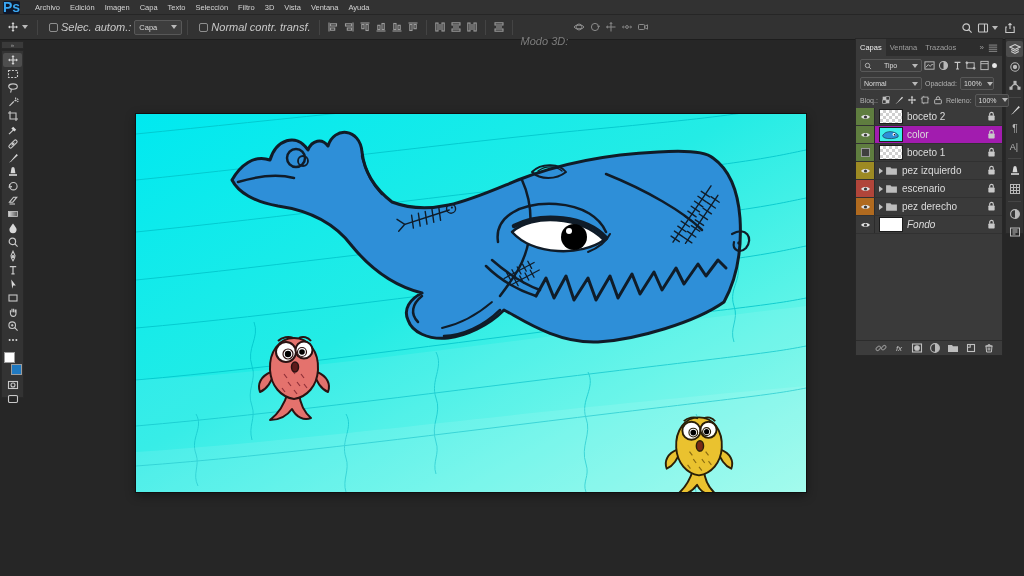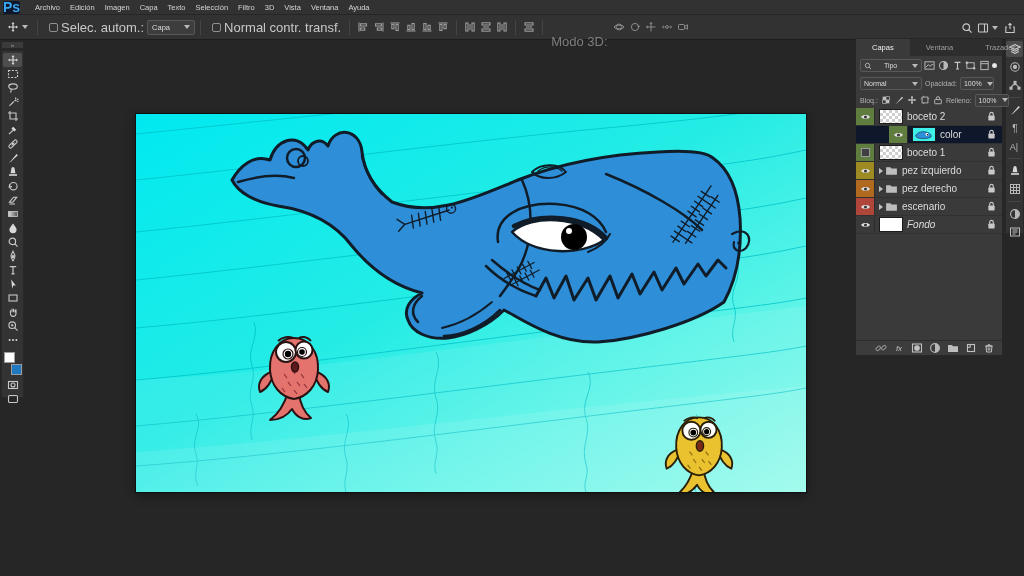--- a/index.html
+++ b/index.html
@@ -8,21 +8,21 @@
 
   
   .menubar{position:absolute;left:0;top:0;width:1024px;height:15px;background:#323232;display:flex;align-items:center;border-bottom:1px solid #262626;}
   .ps-logo{width:17px;height:13px;margin-left:3px;background:#0f172a;color:#39a7f2;font-size:14px;font-weight:bold;display:flex;align-items:center;justify-content:center;border-radius:2px;}
   .menu-items{display:flex;margin-left:10px;}
   .menu-item{color:#d4d4d4;font-size:7.5px;padding:0 5px;line-height:15px;cursor:default;}
 
   
   .optionsbar{position:absolute;left:0;top:15px;width:1024px;height:25px;background:#323232;border-bottom:1px solid #1d1d1d;display:flex;align-items:center;}
   .vdiv{width:1px;height:15px;background:#444;margin:0 5px;}
-  .opt-label{color:#c9c9c9;font-size:13px;margin:0 3px;white-space:nowrap;}
+  .opt-label{color:#c9c9c9;font-size:11px;margin:0 3px;white-space:nowrap;font-style:italic;}
   .opt-label.dim{color:#7d7d7d;margin-top:28px;}
   .chk{width:9px;height:9px;border:1px solid #8f8f8f;border-radius:2px;background:transparent;margin-left:6px;flex:none;}
   .sel{display:inline-flex;align-items:center;justify-content:space-between;background:#3d3d3d;border:1px solid #585858;border-radius:2px;height:15px;font-size:7.5px;color:#dcdcdc;padding:0 4px;}
   .sel .car{width:0;height:0;border-left:3px solid transparent;border-right:3px solid transparent;border-top:4px solid #b9b9b9;margin-left:5px;}
   .icn{display:inline-flex;align-items:center;justify-content:center;width:16px;height:16px;}
   .icn svg{display:block;}
   .opt-right{position:absolute;right:6px;top:0;height:25px;display:flex;align-items:center;}
   .car-sm{width:0;height:0;border-left:3px solid transparent;border-right:3px solid transparent;border-top:4px solid #b9b9b9;margin:0 4px 0 1px;}
 
   
@@ -39,33 +39,33 @@
 
   
   .dockstrip{position:absolute;left:1005px;top:38px;width:19px;height:196px;background:#333333;border:1px solid #282828;display:flex;flex-direction:column;align-items:center;padding-top:2px;}
   .strip-icn{width:17px;height:16px;display:flex;align-items:center;justify-content:center;border-radius:2px;margin-bottom:2px;flex:none;}
   .strip-icn.active{background:#4c4c4c;}
   .strip-div{width:13px;height:1px;background:#454545;margin:2px 0 4px 0;flex:none;}
 
   
   .layerspanel{position:absolute;left:855px;top:38px;width:148px;height:318px;background:#3a3a3a;border:1px solid #272727;display:flex;flex-direction:column;}
   .tabbar{height:17px;background:#2d2d2d;display:flex;align-items:stretch;flex:none;}
-  .tab{font-size:7.5px;padding:0 16px;display:flex;align-items:center;color:#9e9e9e;}
+  .tab{font-size:7.5px;padding:0 4px;display:flex;align-items:center;color:#9e9e9e;}
   .tab.active{background:#3a3a3a;color:#efefef;}
   .tab-right{margin-left:auto;display:flex;align-items:center;color:#9e9e9e;font-size:8px;padding-right:4px;gap:4px;}
   .filterrow{height:19px;display:flex;align-items:center;padding:0 4px;flex:none;gap:2px;}
   .sel.small{height:13px;font-size:7px;padding:0 3px;}
   .mini-icn{width:12px;height:12px;display:flex;align-items:center;justify-content:center;}
   .filter-dot{width:5px;height:5px;border-radius:50%;background:#e8e8e8;margin-left:auto;margin-right:1px;}
   .blendrow{height:17px;display:flex;align-items:center;padding:0 4px;flex:none;gap:3px;}
   .tiny-label{font-size:7px;color:#b2b2b2;white-space:nowrap;}
   .lockrow{height:16px;display:flex;align-items:center;padding:0 4px;flex:none;gap:3px;}
   .rows{flex:1;overflow:hidden;}
   .lrow{height:18px;display:flex;align-items:center;border-bottom:1px solid #313131;position:relative;}
-  .lrow.selected{background:#0f172a;padding-left:33px;}
+  .lrow.selected{background:#a21caf;}
   .tagcell{width:19px;height:100%;display:flex;align-items:center;justify-content:center;border-right:1px solid #2b2b2b;flex:none;}
   .eyebox{width:9px;height:9px;border:1px solid #9a9a9a;background:#3f3f3f;}
   .tri{width:0;height:0;border-top:3px solid transparent;border-bottom:3px solid transparent;border-left:4px solid #c0c0c0;margin:0 2px 0 4px;flex:none;}
   .thumb{width:24px;height:15px;border:1px solid #1c1c1c;margin:0 4px;flex:none;background:#fff;}
   .thumb.checker{background-color:#fff;background-image:linear-gradient(45deg,#cfcfcf 25%,transparent 25%,transparent 75%,#cfcfcf 75%),linear-gradient(45deg,#cfcfcf 25%,transparent 25%,transparent 75%,#cfcfcf 75%);background-size:6px 6px;background-position:0 0,3px 3px;}
   .thumb.white{background:#ffffff;}
   .thumb.art{padding:0;}
   .thumb.art svg{display:block;}
   .lname{font-size:10px;color:#dcdcdc;flex:1;white-space:nowrap;overflow:hidden;text-overflow:ellipsis;}
   .lname.italic{font-style:italic;}
@@ -891,60 +891,60 @@
           </span>
         <span class="lname">pez izquierdo</span>
         <span class="rowlock">
             <svg width="9" height="11" viewBox="0 0 10 12">
               <use href="#sy-lock"></use>
             </svg>
           </span>
       </div>
 
       <div class="lrow">
+        <span class="tagcell" style="background-color: rgb(176, 69, 58);">
+          <svg width="11" height="8" viewBox="0 0 12 9">
+              <use href="#sy-eye"></use>
+            </svg>
+        </span>
+        <span class="tri"></span>
+        <span class="foldericn">
+            <svg width="13" height="11" viewBox="0 0 12 10">
+              <use href="#sy-folder"></use>
+            </svg>
+          </span>
+        <span class="lname">escenario</span>
+        <span class="rowlock">
+            <svg width="9" height="11" viewBox="0 0 10 12">
+              <use href="#sy-lock"></use>
+            </svg>
+          </span>
+      </div>
+
+      <div class="lrow">
         <span class="tagcell" style="background-color: rgb(176, 106, 31);">
           <svg width="11" height="8" viewBox="0 0 12 9">
               <use href="#sy-eye"></use>
             </svg>
         </span>
         <span class="tri"></span>
         <span class="foldericn">
             <svg width="13" height="11" viewBox="0 0 12 10">
               <use href="#sy-folder"></use>
             </svg>
           </span>
         <span class="lname">pez derecho</span>
         <span class="rowlock">
             <svg width="9" height="11" viewBox="0 0 10 12">
               <use href="#sy-lock"></use>
             </svg>
           </span>
       </div>
 
       <div class="lrow">
-        <span class="tagcell" style="background-color: rgb(176, 69, 58);">
-          <svg width="11" height="8" viewBox="0 0 12 9">
-              <use href="#sy-eye"></use>
-            </svg>
-        </span>
-        <span class="tri"></span>
-        <span class="foldericn">
-            <svg width="13" height="11" viewBox="0 0 12 10">
-              <use href="#sy-folder"></use>
-            </svg>
-          </span>
-        <span class="lname">escenario</span>
-        <span class="rowlock">
-            <svg width="9" height="11" viewBox="0 0 10 12">
-              <use href="#sy-lock"></use>
-            </svg>
-          </span>
-      </div>
-
-      <div class="lrow">
         <span class="tagcell">
           <svg width="11" height="8" viewBox="0 0 12 9">
               <use href="#sy-eye"></use>
             </svg>
         </span>
         <span class="thumb white"></span>
         <span class="lname italic">Fondo</span>
         <span class="rowlock">
             <svg width="9" height="11" viewBox="0 0 10 12">
               <use href="#sy-lock"></use>

